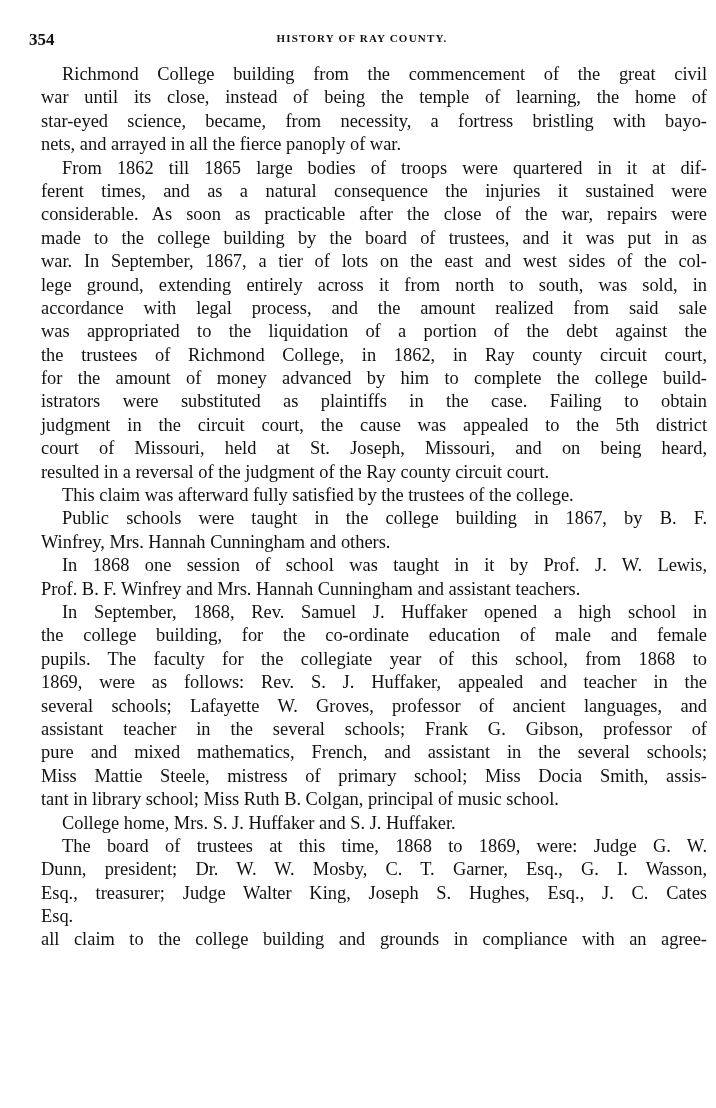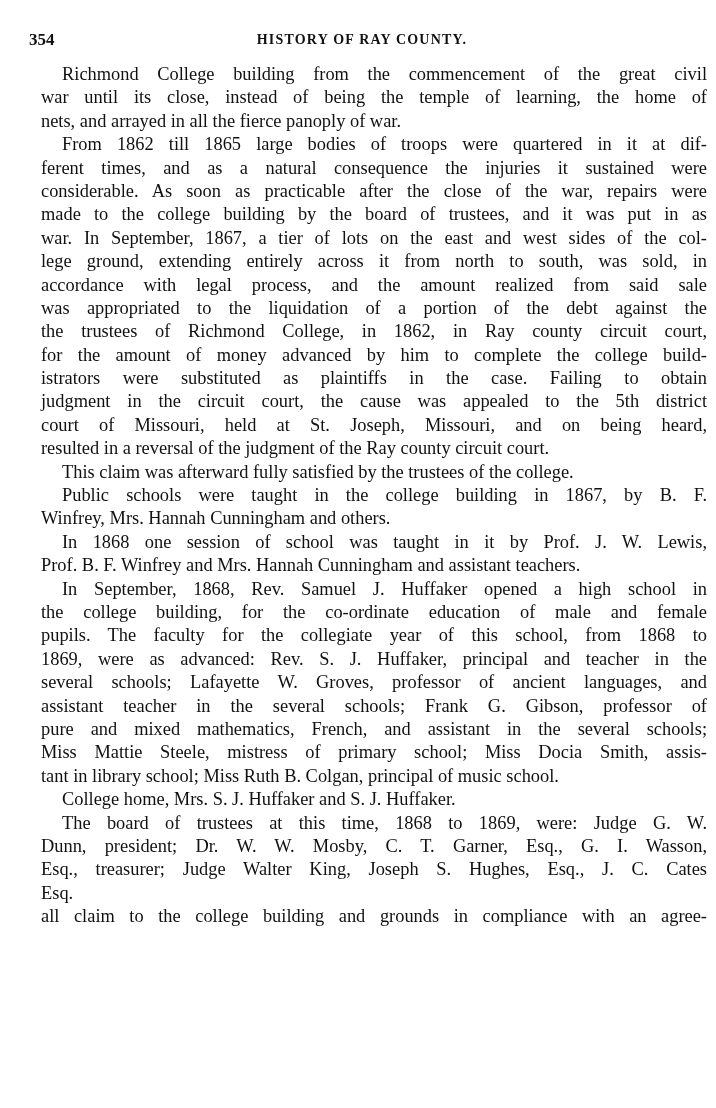--- a/index.html
+++ b/index.html
@@ -2,38 +2,39 @@
 <html><head>
 <meta charset="utf-8">
 <style>
   html, body { margin: 0; padding: 0; background: #ffffff; }
   body { width: 716px; height: 1108px; overflow: hidden; position: relative;
          font-family: "Liberation Serif", "DejaVu Serif", serif; color: #111; }
   .page { position: absolute; left: 0; top: 0; width: 716px; height: 1086px; }
   .header { position: absolute; top: 30px; left: 29px; width: 666px; height: 22px; }
   .page-number { position: absolute; left: 0; top: 0; font-size: 17px; font-weight: bold; }
   .running-head { position: absolute; left: 0; right: 0; top: 2px; text-align: center;
-                  font-size: 14px; font-weight: bold; letter-spacing: 1.2px; }
+                  font-size: 11px; font-weight: bold; letter-spacing: 1.2px; }
   .body-text { position: absolute; top: 63px; left: 29px; width: 666px; margin-left: 12px; }
   .line { height: 23.4px; line-height: 23.4px; font-size: 18.4px; white-space: nowrap;
           text-align: justify; text-align-last: justify; }
   .line.indent { padding-left: 21px; }
   .line.last { text-align-last: left; }
 </style>
 </head>
 <body>
 
 <div class="page">
   <div class="header">
     <span class="page-number">354</span>
     <div class="running-head">HISTORY OF RAY COUNTY.</div>
   </div>
   <div class="body-text" id="body-text">
       <div class="line indent">Richmond College building from the commencement of the great civil</div>
       <div class="line">war until its close, instead of being the temple of learning, the home of</div>
+      <div class="line">star-eyed science, became, from necessity, a fortress bristling with bayo-</div>
       <div class="line last">nets, and arrayed in all the fierce panoply of war.</div>
       <div class="line indent">From 1862 till 1865 large bodies of troops were quartered in it at dif-</div>
       <div class="line">ferent times, and as a natural consequence the injuries it sustained were</div>
       <div class="line">considerable. As soon as practicable after the close of the war, repairs were</div>
       <div class="line">made to the college building by the board of trustees, and it was put in as</div>
       <div class="line">war. In September, 1867, a tier of lots on the east and west sides of the col-</div>
       <div class="line">lege ground, extending entirely across it from north to south, was sold, in</div>
       <div class="line">accordance with legal process, and the amount realized from said sale</div>
       <div class="line">was appropriated to the liquidation of a portion of the debt against the</div>
       <div class="line">the trustees of Richmond College, in 1862, in Ray county circuit court,</div>
@@ -43,21 +44,21 @@
       <div class="line">court of Missouri, held at St. Joseph, Missouri, and on being heard,</div>
       <div class="line last">resulted in a reversal of the judgment of the Ray county circuit court.</div>
       <div class="line indent last">This claim was afterward fully satisfied by the trustees of the college.</div>
       <div class="line indent">Public schools were taught in the college building in 1867, by B. F.</div>
       <div class="line last">Winfrey, Mrs. Hannah Cunningham and others.</div>
       <div class="line indent">In 1868 one session of school was taught in it by Prof. J. W. Lewis,</div>
       <div class="line last">Prof. B. F. Winfrey and Mrs. Hannah Cunningham and assistant teachers.</div>
       <div class="line indent">In September, 1868, Rev. Samuel J. Huffaker opened a high school in</div>
       <div class="line">the college building, for the co-ordinate education of male and female</div>
       <div class="line">pupils. The faculty for the collegiate year of this school, from 1868 to</div>
-      <div class="line">1869, were as advanced: Rev. S. J. Huffaker, principal and teacher in the</div>
+      <div class="line">1869, were as follows: Rev. S. J. Huffaker, appealed and teacher in the</div>
       <div class="line">several schools; Lafayette W. Groves, professor of ancient languages, and</div>
       <div class="line">assistant teacher in the several schools; Frank G. Gibson, professor of</div>
       <div class="line">pure and mixed mathematics, French, and assistant in the several schools;</div>
       <div class="line">Miss Mattie Steele, mistress of primary school; Miss Docia Smith, assis-</div>
       <div class="line last">tant in library school; Miss Ruth B. Colgan, principal of music school.</div>
       <div class="line indent last">College home, Mrs. S. J. Huffaker and S. J. Huffaker.</div>
       <div class="line indent">The board of trustees at this time, 1868 to 1869, were: Judge G. W.</div>
       <div class="line">Dunn, president; Dr. W. W. Mosby, C. T. Garner, Esq., G. I. Wasson,</div>
       <div class="line">Esq., treasurer; Judge Walter King, Joseph S. Hughes, Esq., J. C. Cates</div>
       <div class="line last">Esq.</div>

